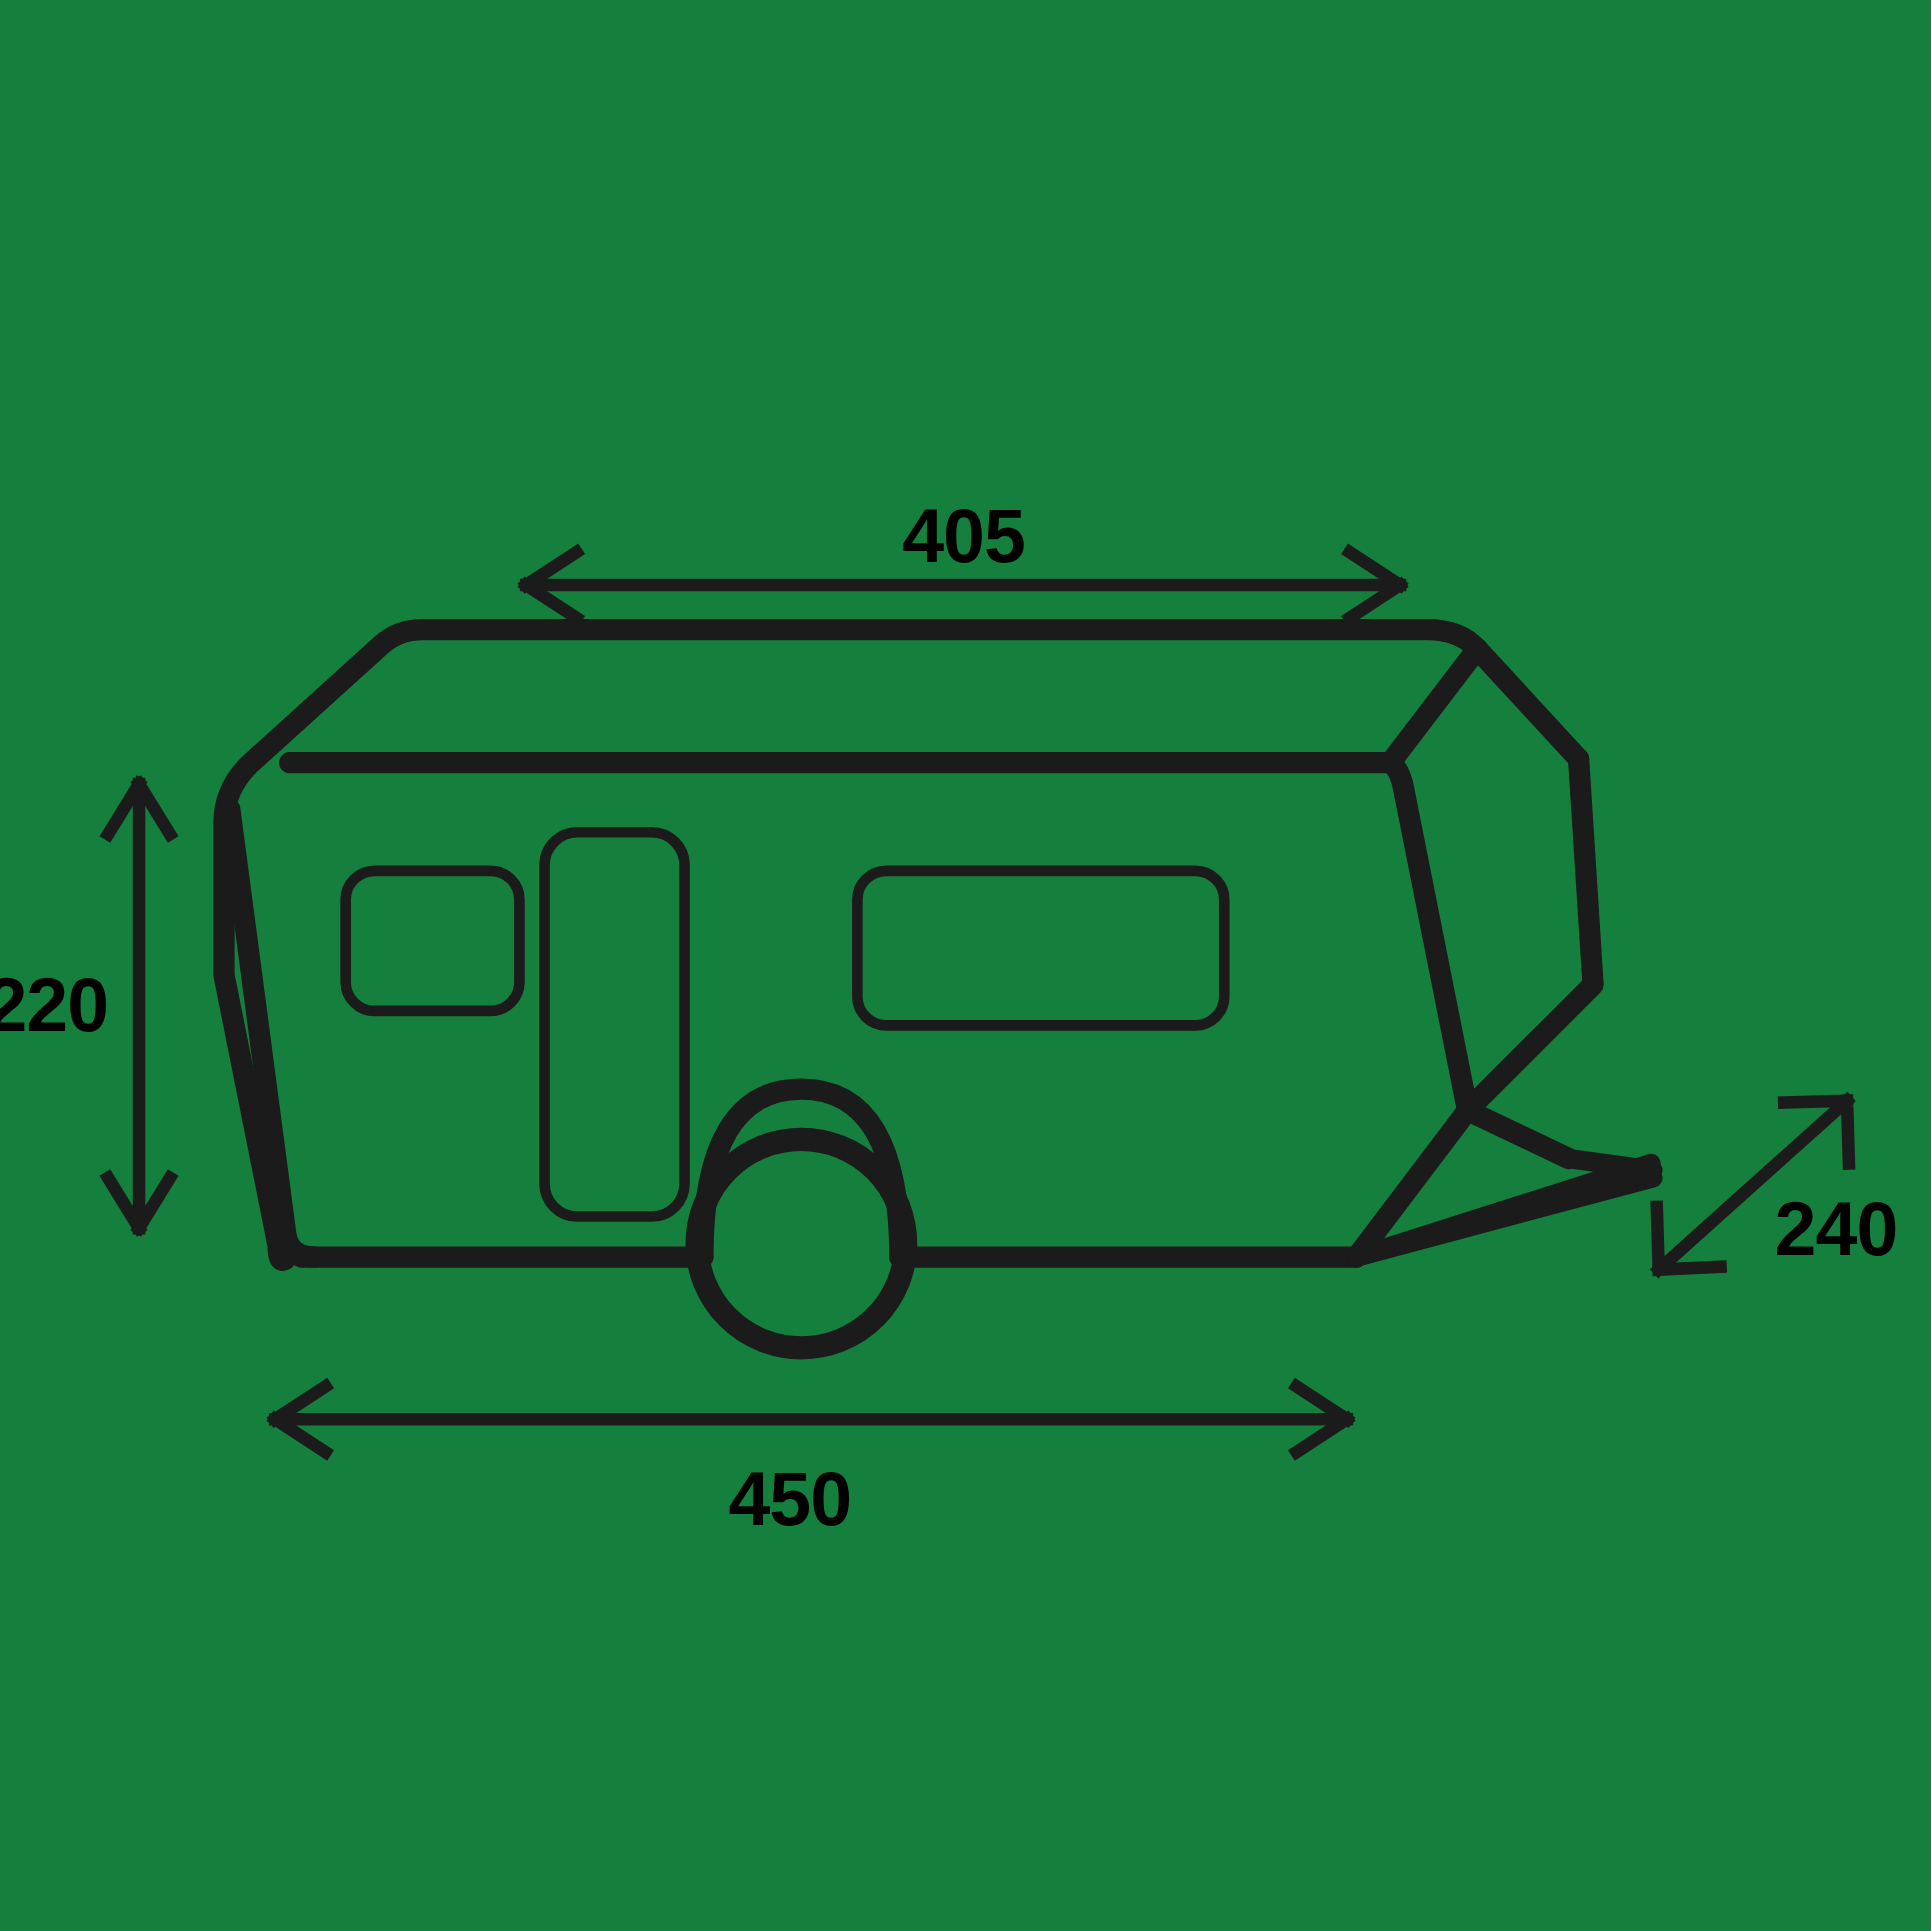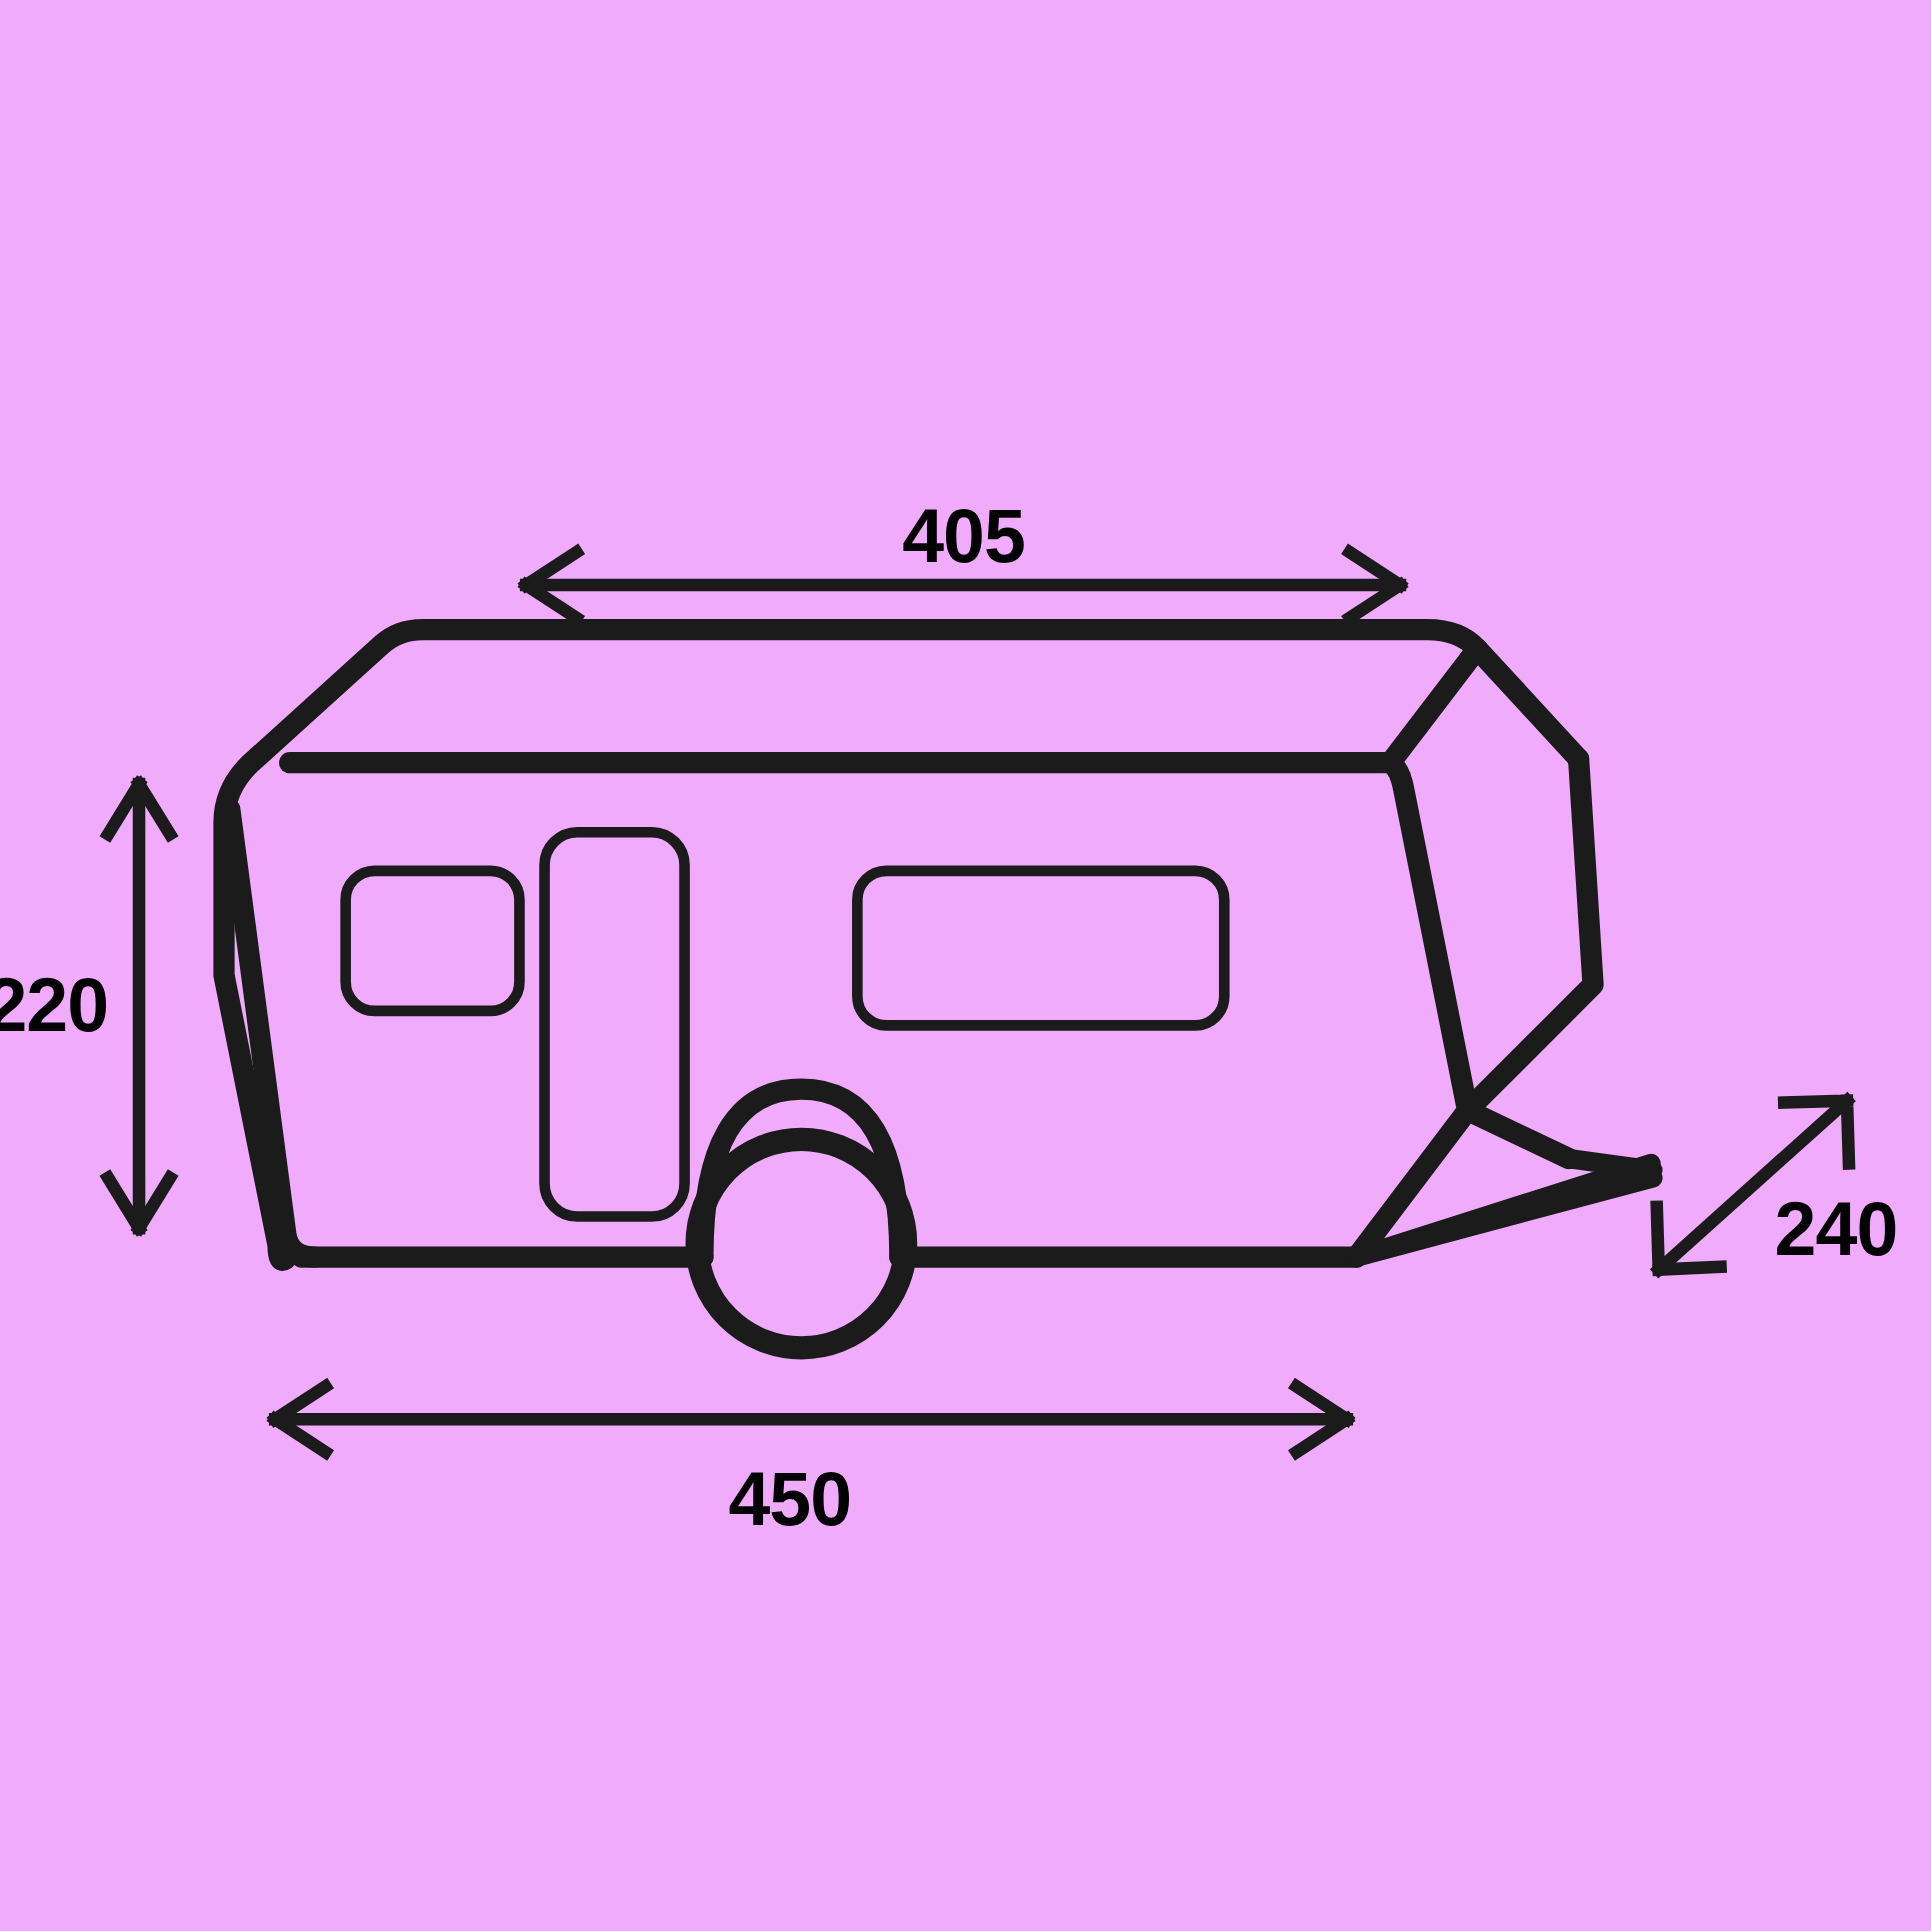--- a/index.html
+++ b/index.html
@@ -11,21 +11,21 @@
   body {
     width: 1931px;
     height: 1931px;
     font-family: "Liberation Sans", sans-serif;
     overflow: hidden;
   }
   #diagram-root {
     position: relative;
     width: 1931px;
     height: 1931px;
-    background: #f0abfc;
+    background: #15803d;
   }
   #diagram-svg {
     position: absolute;
     top: 0;
     left: 0;
     width: 1931px;
     height: 1931px;
     display: block;
   }
   .dim-label {

